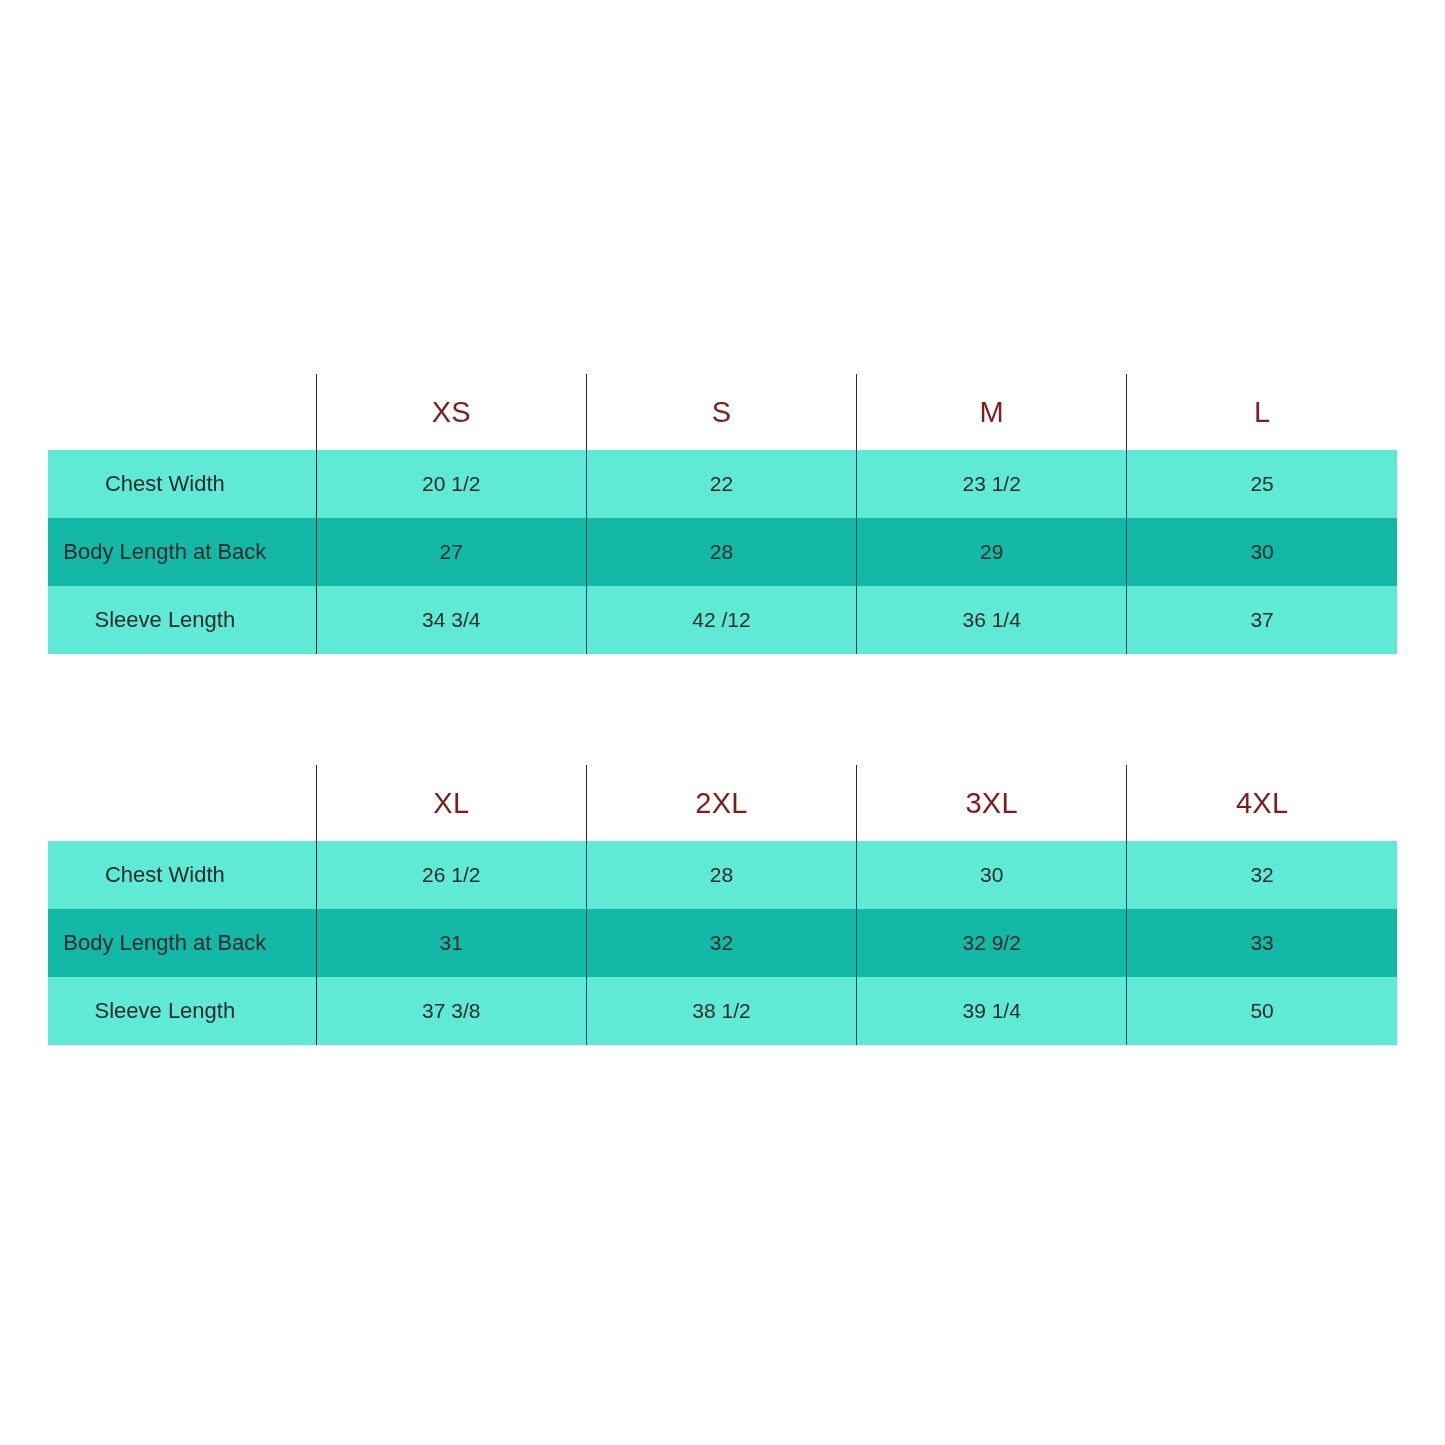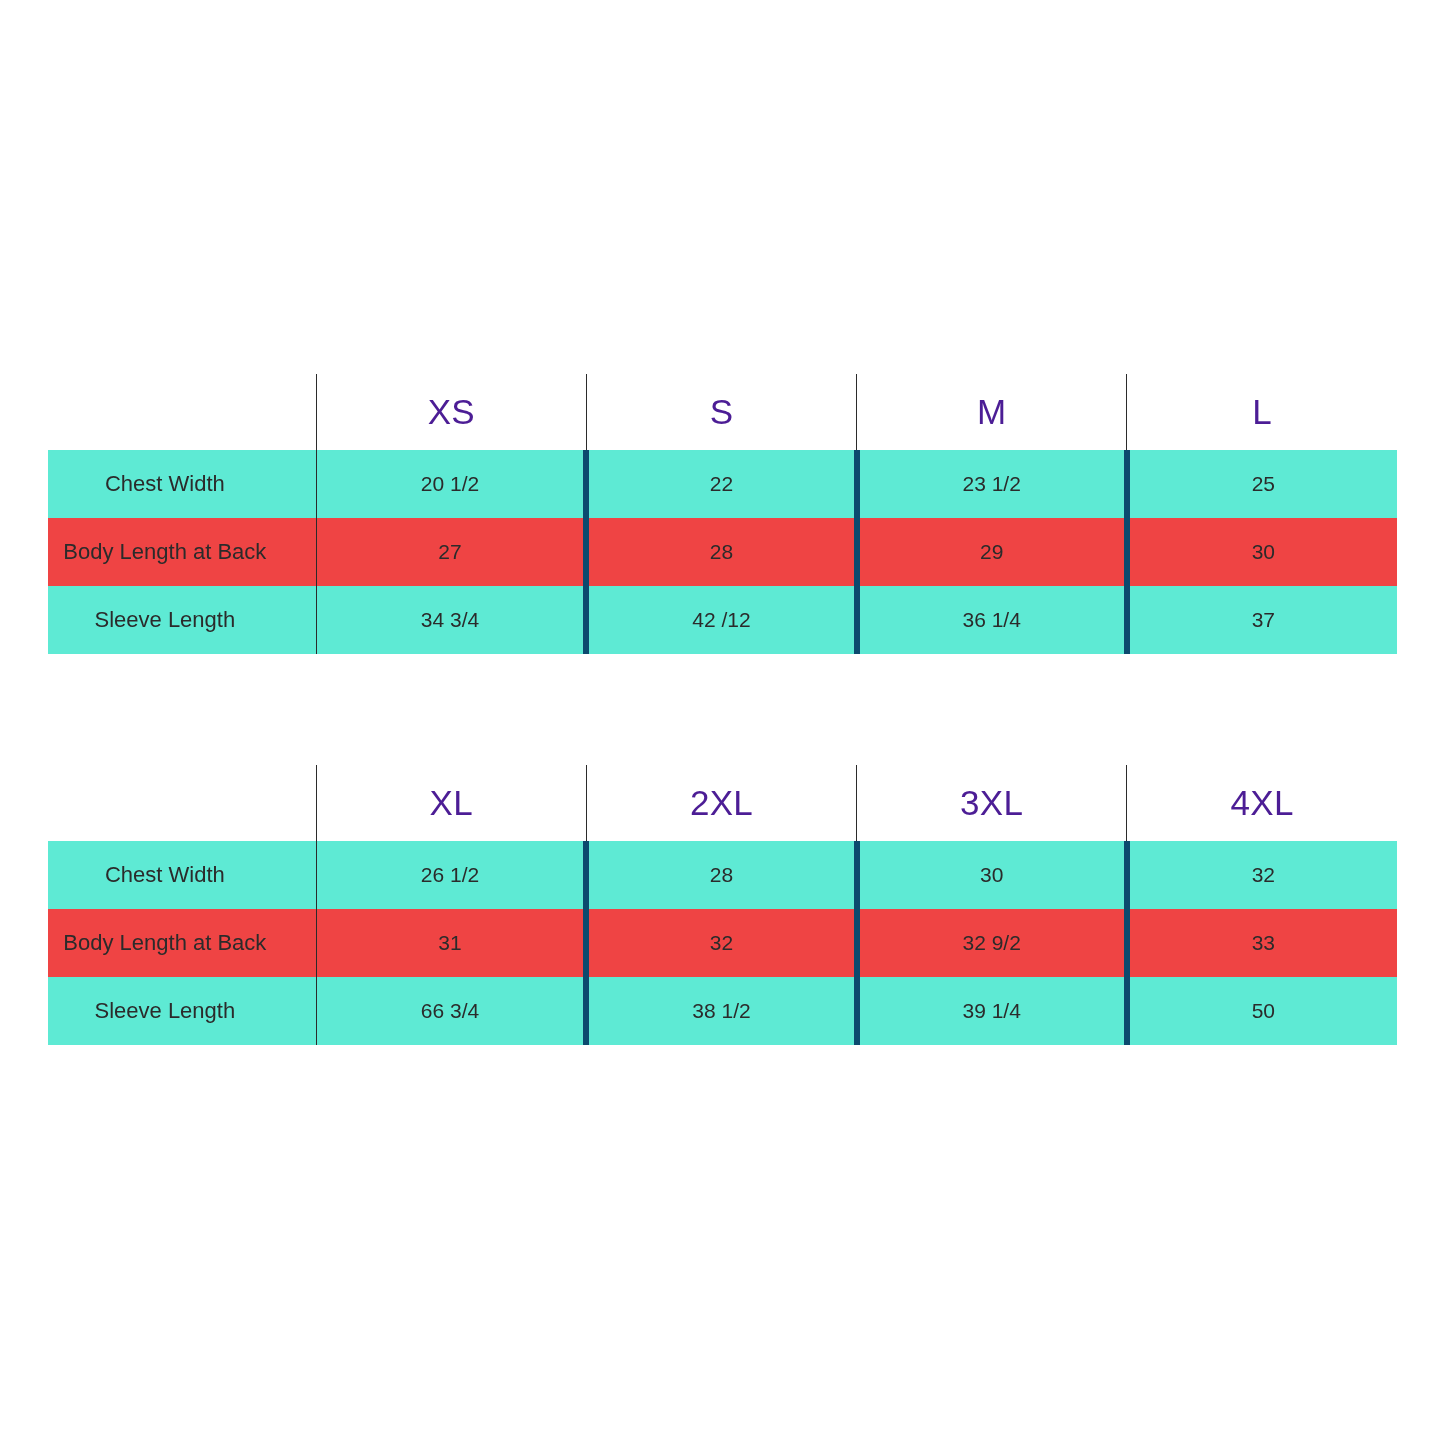--- a/index.html
+++ b/index.html
@@ -38,22 +38,22 @@
     padding: 0;
     margin: 0;
     text-align: center;
     vertical-align: middle;
     font-weight: normal;
   }
 
   
   .size-table thead th {
     height: 76px;
-    font-size: 35px;
-    color: #4c1d95;
+    font-size: 29px;
+    color: #7f1d1d;
     letter-spacing: 0.3px;
   }
   .size-table thead th.label-head {
     background: transparent;
     border-right: 1px solid #2b2b2b;
   }
   .size-table thead th.size-head {
     border-right: 1px solid #2b2b2b;
   }
   .size-table thead th.size-head.last {
@@ -61,34 +61,34 @@
   }
 
   
   .size-table tbody tr {
     height: 68px;
   }
   .size-table tbody tr.shaded td {
     background: #5eead4;
   }
   .size-table tbody tr.plain td {
-    background: #ef4444;
+    background: #14b8a6;
   }
   .size-table tbody td.row-label {
     font-size: 22px;
     color: #2b2b2b;
     text-align: center;
     border-right: 1px solid #2b2b2b;
     padding-right: 34px;
     box-sizing: border-box;
   }
   .size-table tbody td.value {
     font-size: 21px;
     color: #2b2b2b;
-    border-right: 6px solid #0c4a6e;
+    border-right: 1px solid #0c4a6e;
   }
   .size-table tbody td.value.last {
     border-right: none;
     margin-top: 20px;
   }
 </style>
 </head>
 <body>
 
 <div class="page">
@@ -162,21 +162,21 @@
       </tr>
       <tr class="plain">
         <td class="row-label">Body Length at Back</td>
         <td class="value">31</td>
         <td class="value">32</td>
         <td class="value">32 9/2</td>
         <td class="value last">33</td>
       </tr>
       <tr class="shaded">
         <td class="row-label">Sleeve Length</td>
-        <td class="value">66 3/4</td>
+        <td class="value">37 3/8</td>
         <td class="value">38 1/2</td>
         <td class="value">39 1/4</td>
         <td class="value last">50</td>
       </tr>
     </tbody>
   </table>
 
 </div>
 
 </body></html>

